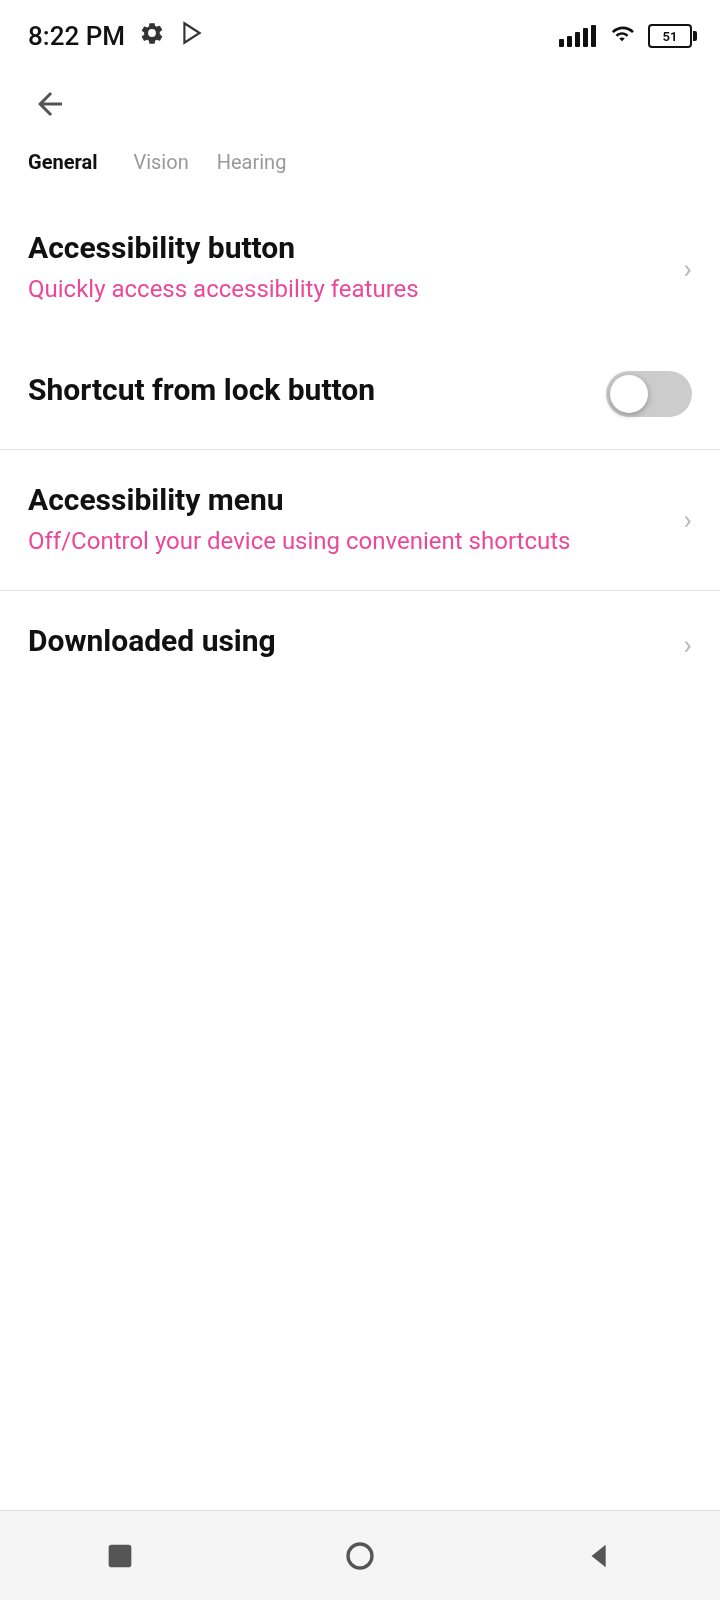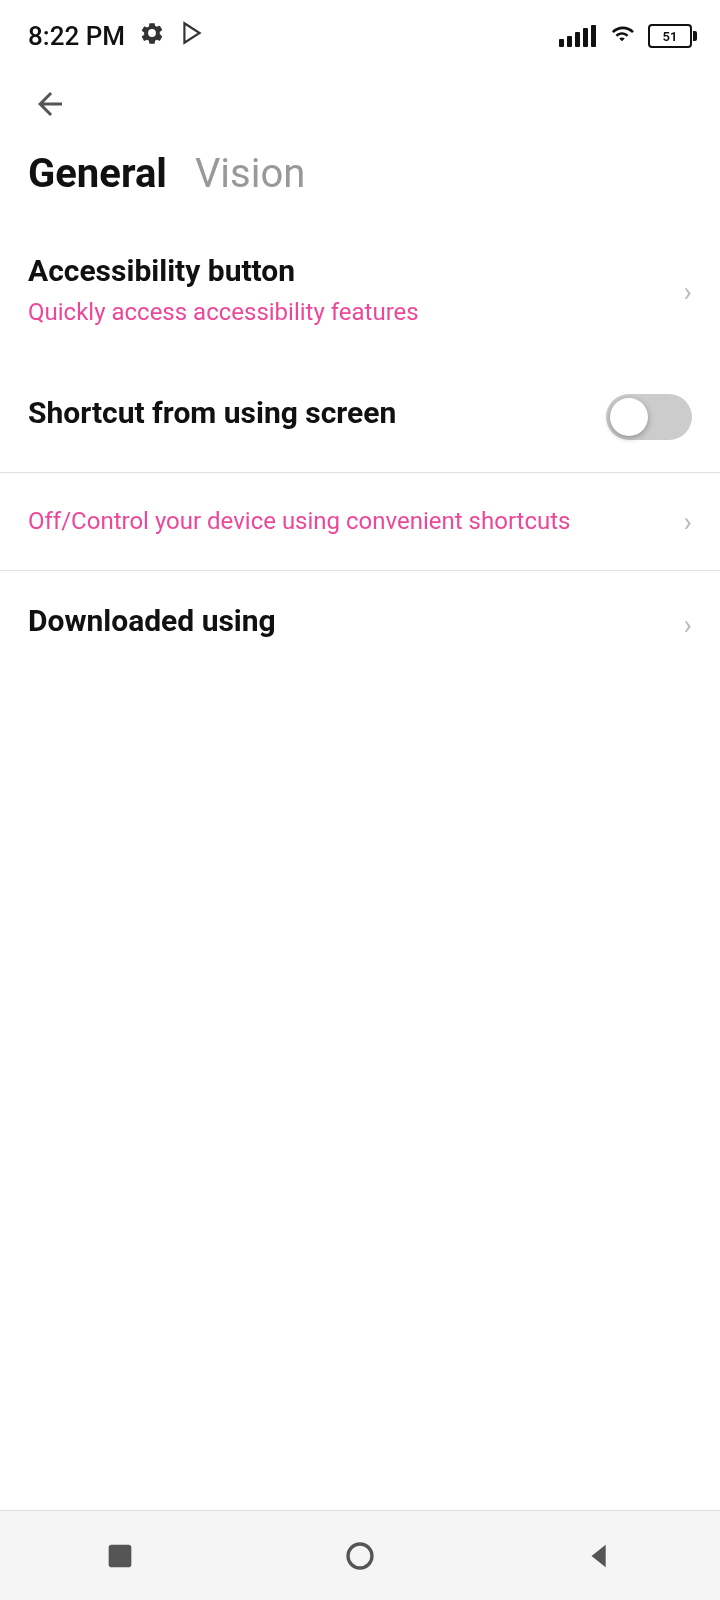--- a/index.html
+++ b/index.html
@@ -89,21 +89,21 @@
     }
 
     
     .tabs-row {
       display: flex;
       align-items: center;
       padding: 16px 28px 24px 28px;
       gap: 0;
     }
     .tab {
-      font-size: 40px;
+      font-size: 20px;
       font-weight: 400;
       color: #999;
       padding: 0 16px 0 0;
       cursor: pointer;
       white-space: nowrap;
     }
     .tab:first-child {
       padding-left: 0;
     }
     .tab.active {
@@ -236,46 +236,48 @@
 <div class="back-row">
   <button class="back-btn">
     <svg viewBox="0 0 24 24" fill="#555" width="36" height="36">
       <path d="M20,11H7.83l5.59-5.59L12,4l-8,8l8,8l1.41-1.41L7.83,13H20V11z"></path>
     </svg>
   </button>
 </div>
 
 <div class="tabs-row">
   <span class="tab active">General</span>
-  <span class="tab" style="margin-left:12px;">Vision</span>
+  <span class="tab" style="margin-left:20px;">Vision</span>
+  <span class="tab" style="margin-left:12px;">Hearing</span>
 </div>
 
 <div class="settings-item">
   <div class="settings-item-content">
     <div class="settings-item-title">Accessibility button</div>
     <div class="settings-item-desc">Quickly access accessibility features</div>
   </div>
   <span class="chevron">›</span>
 </div>
 
 <div class="settings-item">
   <div class="settings-item-content">
-    <div class="settings-item-title">Shortcut from using screen</div>
+    <div class="settings-item-title">Shortcut from lock button</div>
   </div>
   <div class="toggle-container">
     <div class="toggle">
       <div class="toggle-knob"></div>
     </div>
   </div>
 </div>
 
 <div class="divider"></div>
 
 <div class="settings-item">
   <div class="settings-item-content">
+    <div class="settings-item-title">Accessibility menu</div>
     <div class="settings-item-desc">Off/Control your device using convenient shortcuts</div>
   </div>
   <span class="chevron">›</span>
 </div>
 
 <div class="divider"></div>
 
 <div class="settings-item">
   <div class="settings-item-content">
     <div class="settings-item-title">Downloaded using</div>

